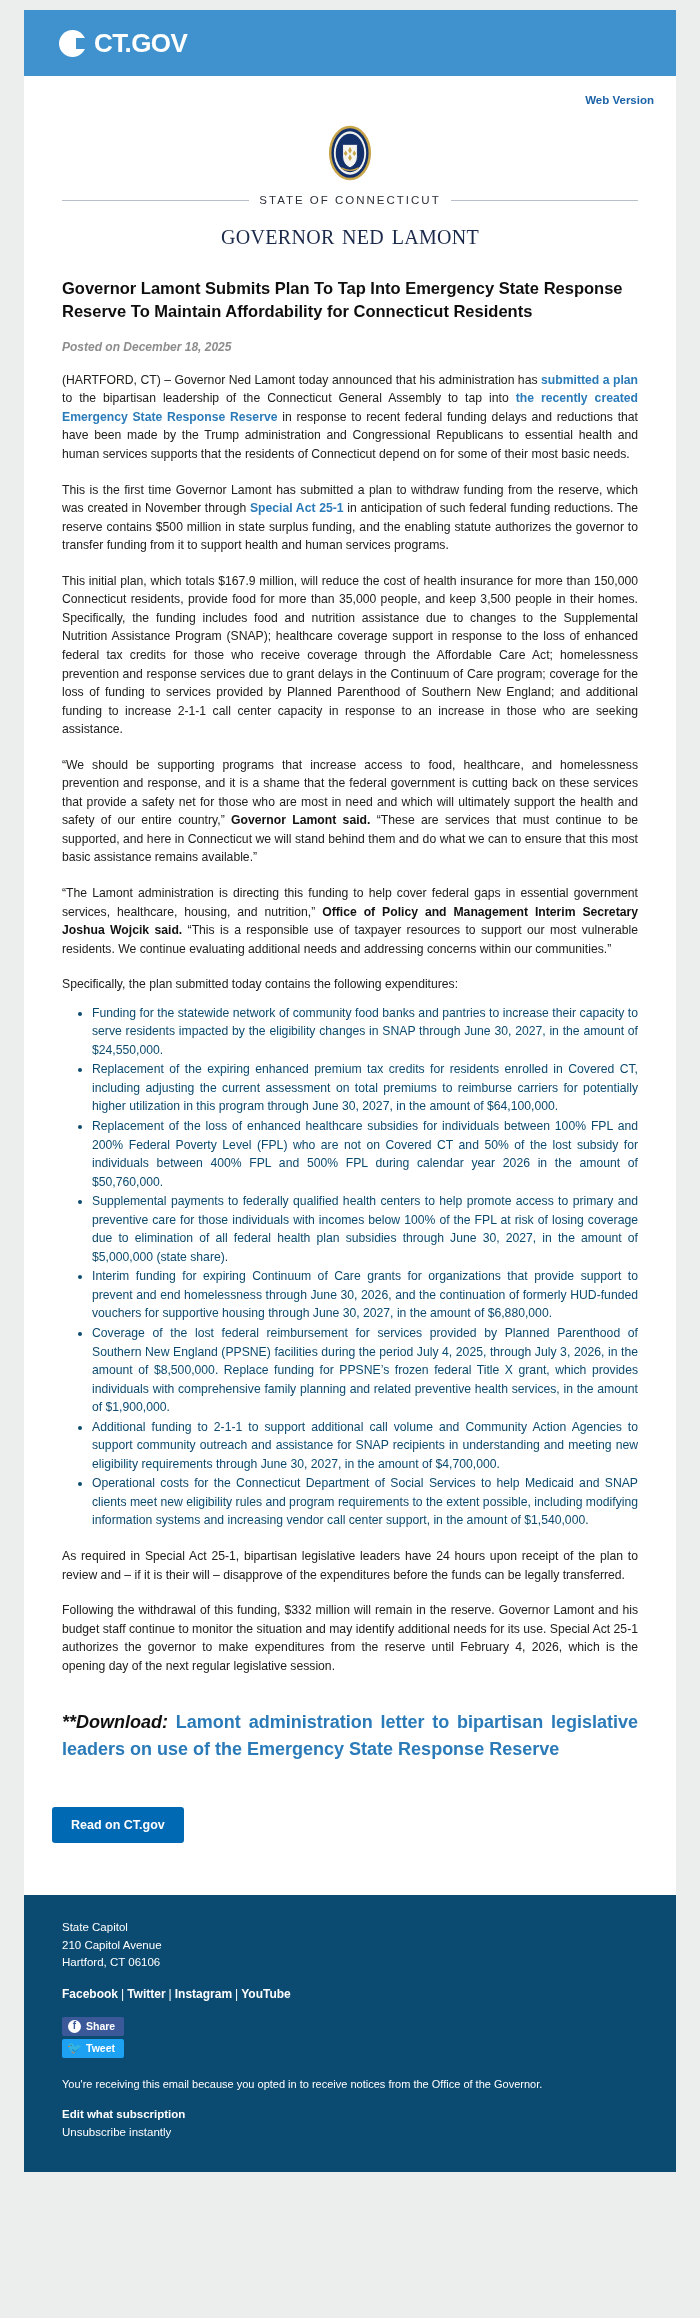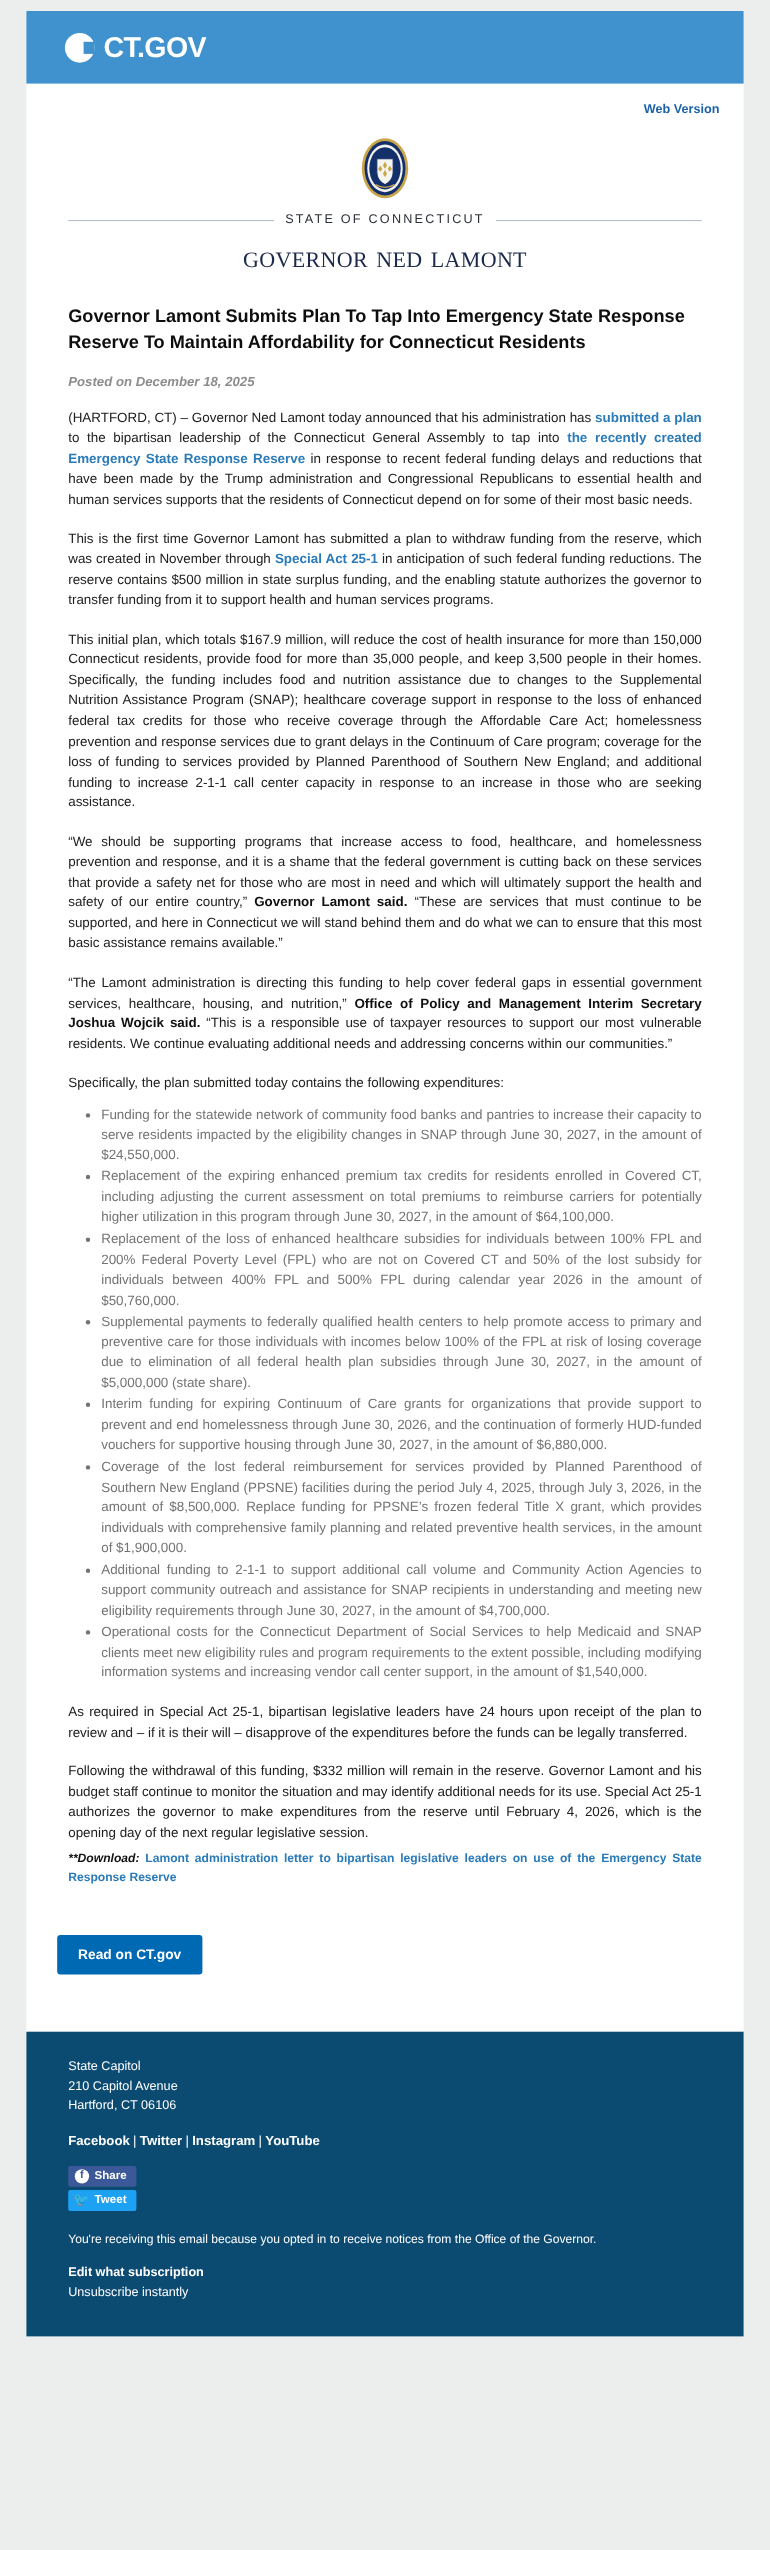--- a/index.html
+++ b/index.html
@@ -143,29 +143,29 @@
   }
   .strong { font-weight: bold; color: #111; }
 
   ul.expenditures {
     margin: 10px 0 0 0;
     padding-left: 30px;
   }
   ul.expenditures li {
     font-size: 12.2px;
     line-height: 1.52;
-    color: #737373;
+    color: #0c4a6e;
     text-align: justify;
     margin-bottom: 1px;
   }
 
   .download-line {
-    font-size: 11px;
+    font-size: 18px;
     line-height: 1.5;
-    margin-top: 7px;
+    margin-top: 34px;
     text-align: justify;
   }
   .download-label {
     font-weight: bold;
     font-style: italic;
     color: #111;
   }
   .download-link {
     color: #2b7bb9;
     font-weight: bold;

